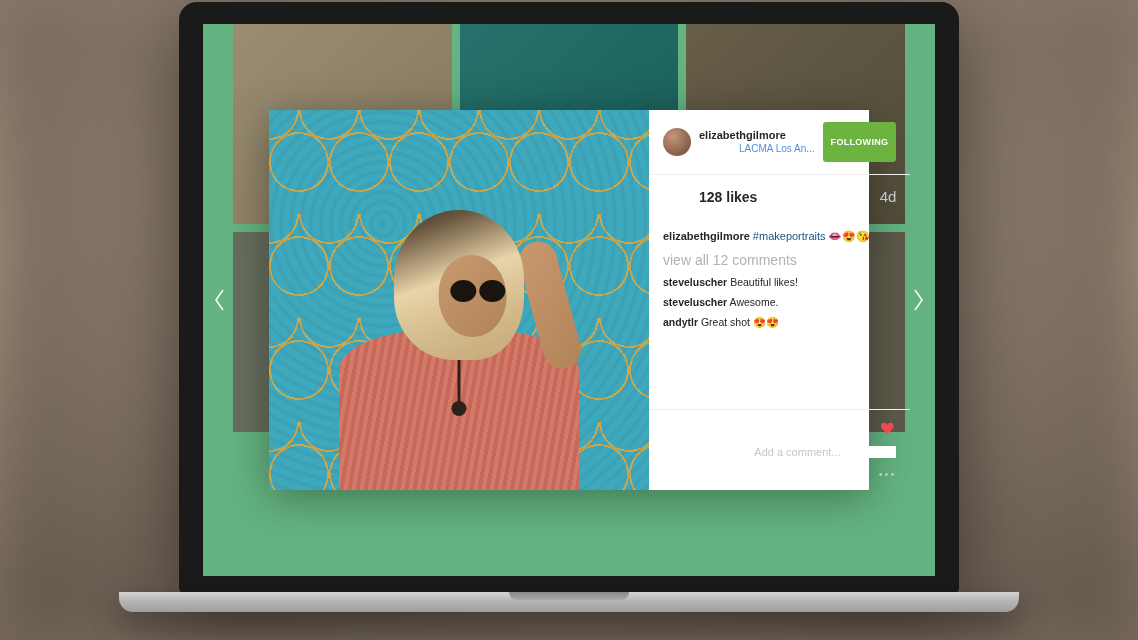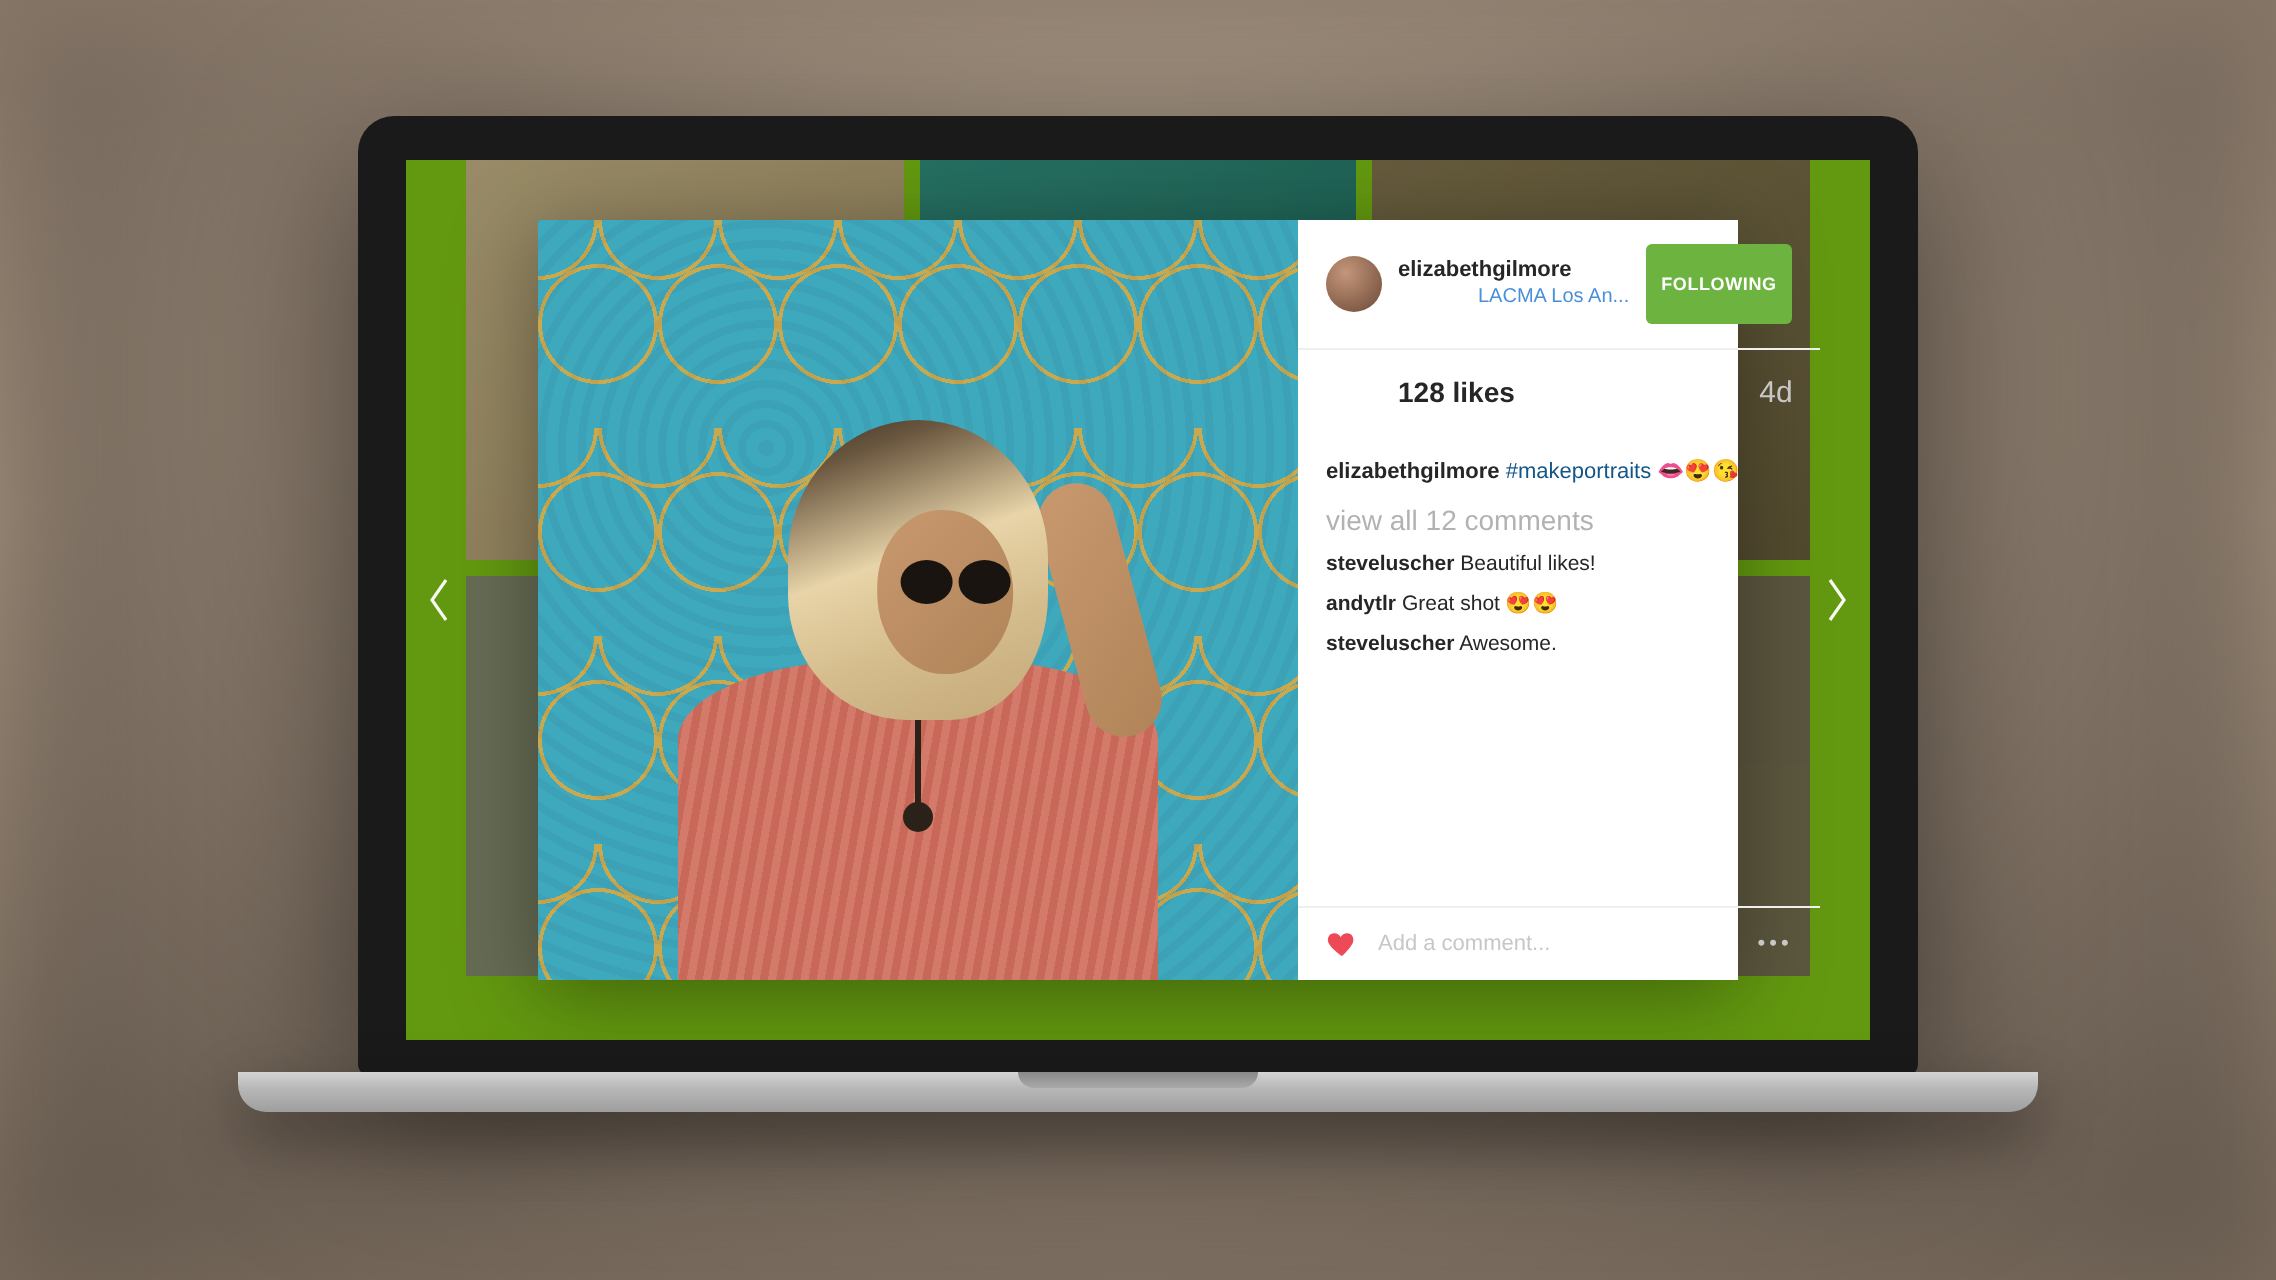--- a/index.html
+++ b/index.html
@@ -31,22 +31,22 @@
     
     .laptop-screen-frame {
       background: #1a1a1a;
       border-radius: 18px 18px 6px 6px;
       padding: 22px 24px 18px 24px;
       box-shadow: 0 20px 80px rgba(0,0,0,0.5);
     }
     
     .laptop-screen {
       width: 100%;
-      height: 440px;
-      background: #84cc16;
+      height: 552px;
+      background: #86efac;
       overflow: hidden;
       position: relative;
     }
     
     .laptop-base {
       height: 20px;
       background: linear-gradient(180deg, #d4d4d4 0%, #b8b8b8 40%, #9e9e9e 100%);
       border-radius: 0 0 14px 14px;
       margin: -2px -60px 0 -60px;
       position: relative;
@@ -275,22 +275,23 @@
     .caption { margin-top: 19px; }
     .caption .u, .comment .u { font-weight: 600; color:#262626; }
     .hashtag { color: #125688; }
     .viewall { color: #b2b2b2; margin-top: 3px; display: block; font-size:14px; }
     .comment { margin-top: 3px; font-size: 10.5px; }
     
     .post-footer {
       border-top: 1px solid #efefef;
       padding: 10px 14px;
       display: flex;
-      align-items: center;
+      align-items: flex-end;
       gap: 10px;
+      flex-direction: column;
     }
     .heart-icon { color: #ed4956; width:16px; height:16px; flex:none; }
     .comment-input {
       flex: 1;
       border: none;
       outline: none;
       font-size: 11px;
       color: #262626;
     }
     .comment-input::placeholder { color: #c7c7c7; }
@@ -364,26 +365,26 @@
               <span class="u">elizabethgilmore</span>
               <span class="hashtag">#makeportraits 👄😍😘</span>
             </div>
             <span class="viewall">view all 12 comments</span>
 
             <div class="comment">
               <span class="u">steveluscher</span>
               <span>Beautiful likes!</span>
             </div>
             <div class="comment">
+              <span class="u">steveluscher</span>
+              <span>Awesome.</span>
+            </div>
+            <div class="comment">
               <span class="u">andytlr</span>
               <span>Great shot 😍😍</span>
-            </div>
-            <div class="comment">
-              <span class="u">steveluscher</span>
-              <span>Awesome.</span>
             </div>
           </div>
 
           <div class="post-footer">
             <svg class="heart-icon" viewBox="0 0 24 24">
               <path fill="currentColor" d="M12 21s-7.5-4.9-10-9.6C.3 7.8 2.5 4 6.2 4c2.1 0 3.8 1.2 4.8 2.8C12 5.2 13.7 4 15.8 4 19.5 4 21.7 7.8 20 11.4 17.5 16.1 12 21 12 21z"></path>
             </svg>
             <input class="comment-input" placeholder="Add a comment..." style="">
             <span class="more-dots">•••</span>
           </div>

